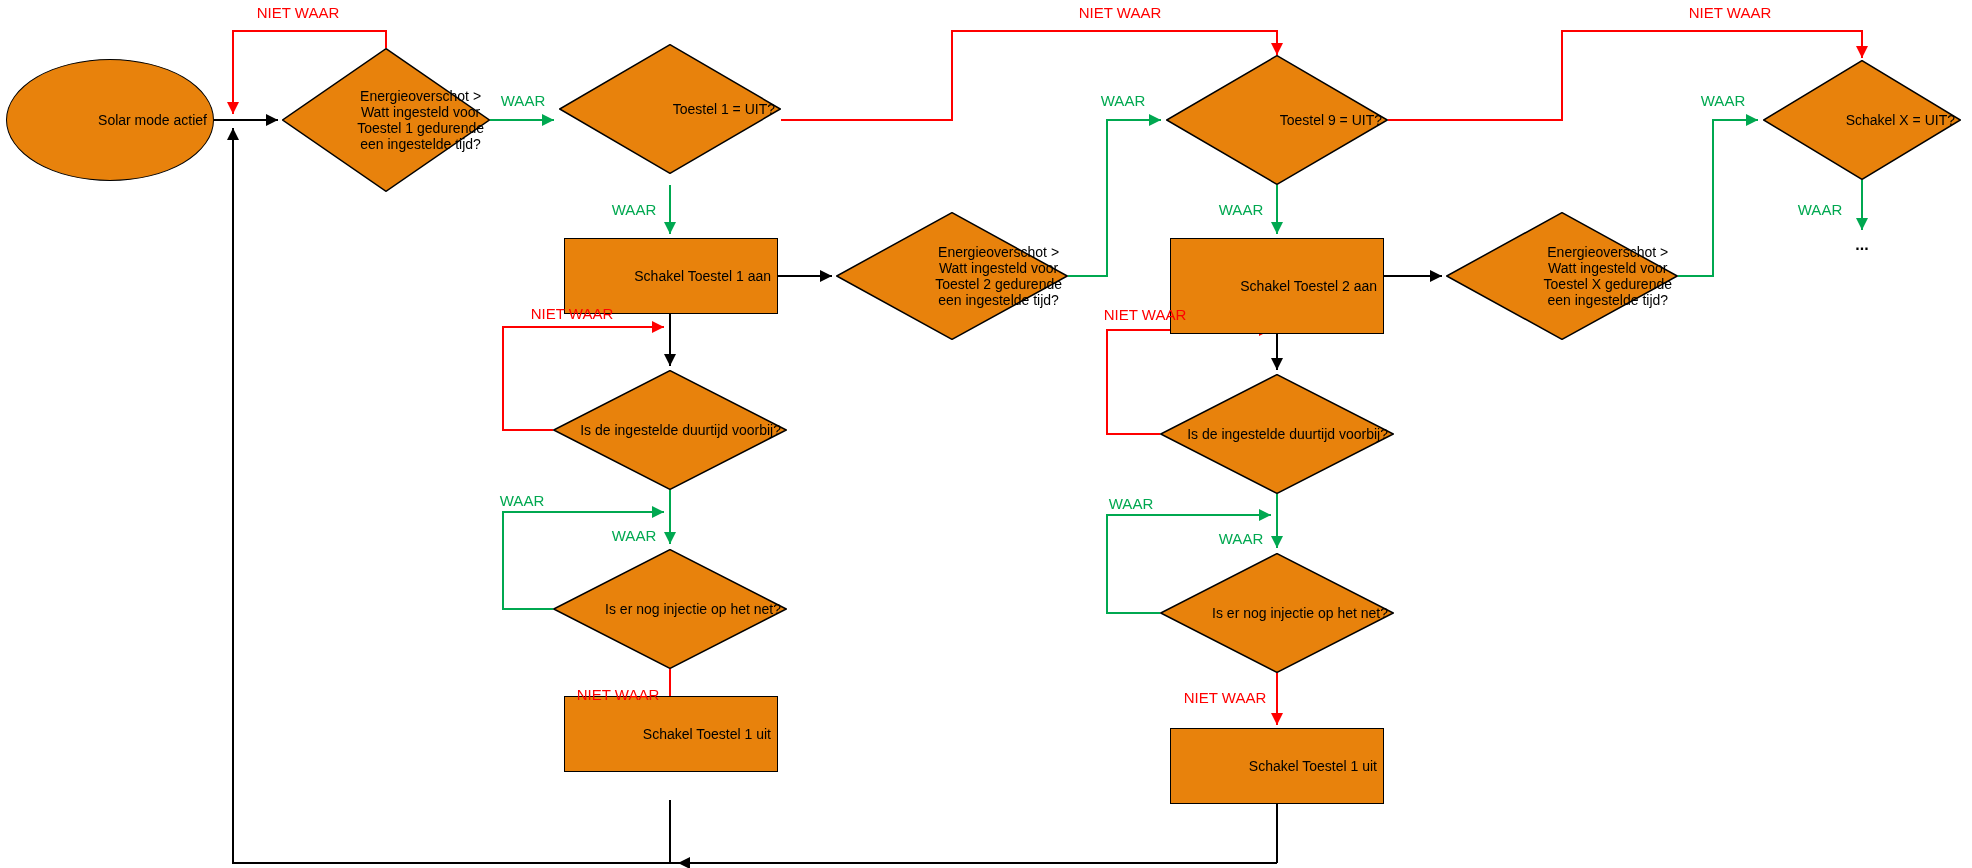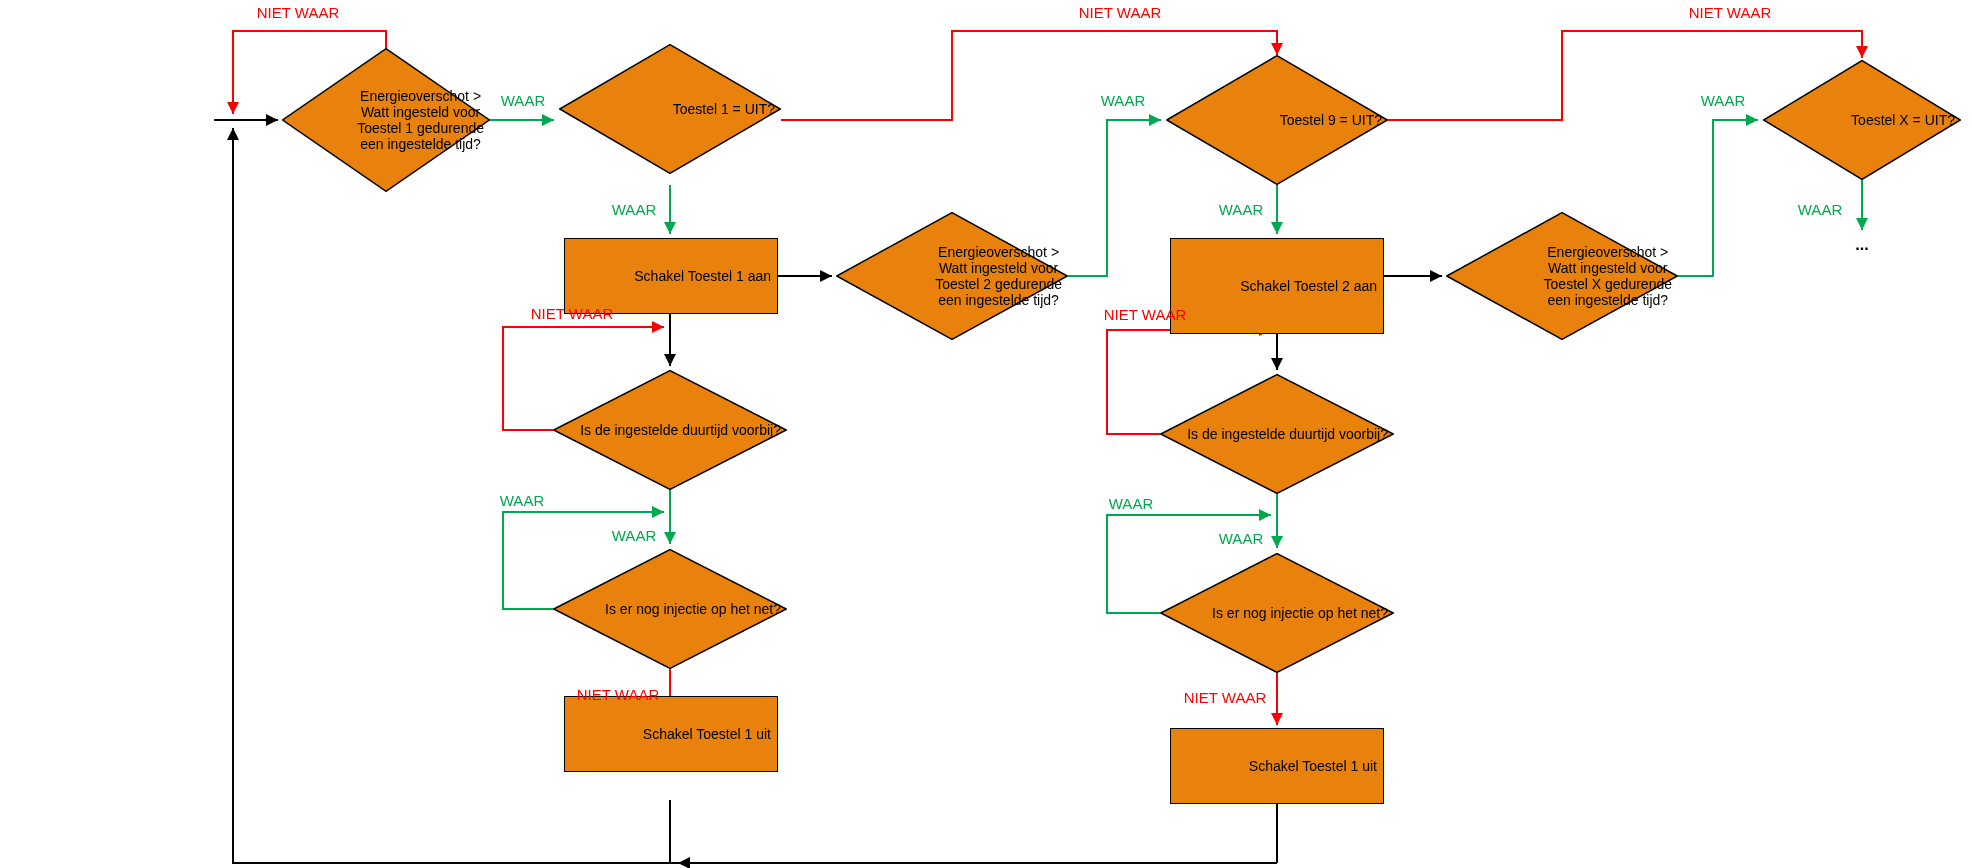--- a/index.html
+++ b/index.html
@@ -71,20 +71,23 @@
     <polyline class="edge e-green" points="1068,276 1107,276 1107,120 1161,120" marker-end="url(#arrow-green)"></polyline>
     <polyline class="edge e-green" points="1277,185 1277,234" marker-end="url(#arrow-green)"></polyline>
     <polyline class="edge e-green" points="1678,276 1713,276 1713,120 1758,120" marker-end="url(#arrow-green)"></polyline>
     <polyline class="edge e-green" points="1862,180 1862,230" marker-end="url(#arrow-green)"></polyline>
     <polyline class="edge e-green" points="670,490 670,544" marker-end="url(#arrow-green)"></polyline>
     <polyline class="edge e-green" points="553,609 503,609 503,512 664,512" marker-end="url(#arrow-green)"></polyline>
     <polyline class="edge e-green" points="1277,494 1277,548" marker-end="url(#arrow-green)"></polyline>
     <polyline class="edge e-green" points="1160,613 1107,613 1107,515 1271,515" marker-end="url(#arrow-green)"></polyline>
   </svg>
 
+  <div class="node ellipse" style="left:6px;top:59px;width:208px;height:122px">
+    <div class="node-label">Solar mode actief</div>
+  </div>
 
   <div class="node diamond" style="left:282px;top:48px;width:208px;height:144px">
     <svg class="shape" viewBox="0 0 200 120" preserveAspectRatio="none">
         <polygon points="100,0.6 199.4,60 100,119.4 0.6,60"></polygon>
       </svg>
     <div class="node-label">Energieoverschot &gt;
 Watt ingesteld voor
 Toestel 1 gedurende
 een ingestelde tijd?</div>
   </div>
@@ -128,21 +131,21 @@
     <div class="node-label">Energieoverschot &gt;
 Watt ingesteld voor
 Toestel X gedurende
 een ingestelde tijd?</div>
   </div>
 
   <div class="node diamond" style="left:1763px;top:60px;width:198px;height:120px">
     <svg class="shape" viewBox="0 0 200 120" preserveAspectRatio="none">
         <polygon points="100,0.6 199.4,60 100,119.4 0.6,60"></polygon>
       </svg>
-    <div class="node-label">Toestel X = UIT?</div>
+    <div class="node-label">Schakel X = UIT?</div>
   </div>
 
   <div class="node diamond" style="left:553px;top:370px;width:234px;height:120px">
     <svg class="shape" viewBox="0 0 200 120" preserveAspectRatio="none">
         <polygon points="100,0.6 199.4,60 100,119.4 0.6,60"></polygon>
       </svg>
     <div class="node-label">Is de ingestelde duurtijd voorbij?</div>
   </div>
 
   <div class="node diamond" style="left:553px;top:549px;width:234px;height:120px">

